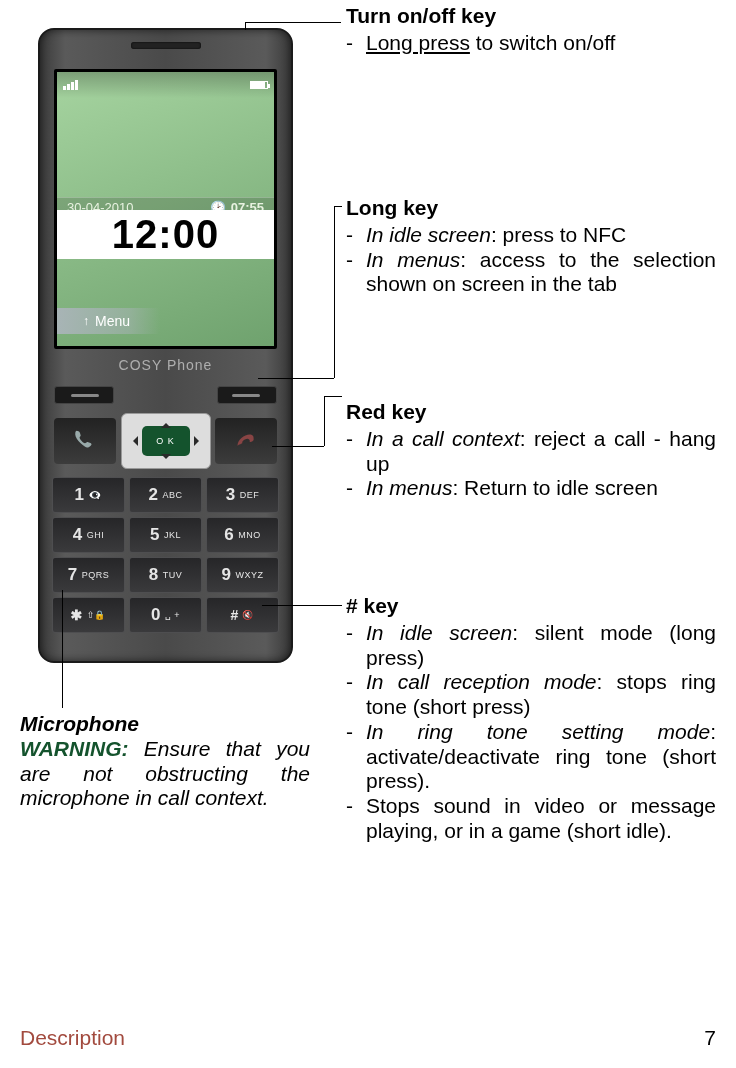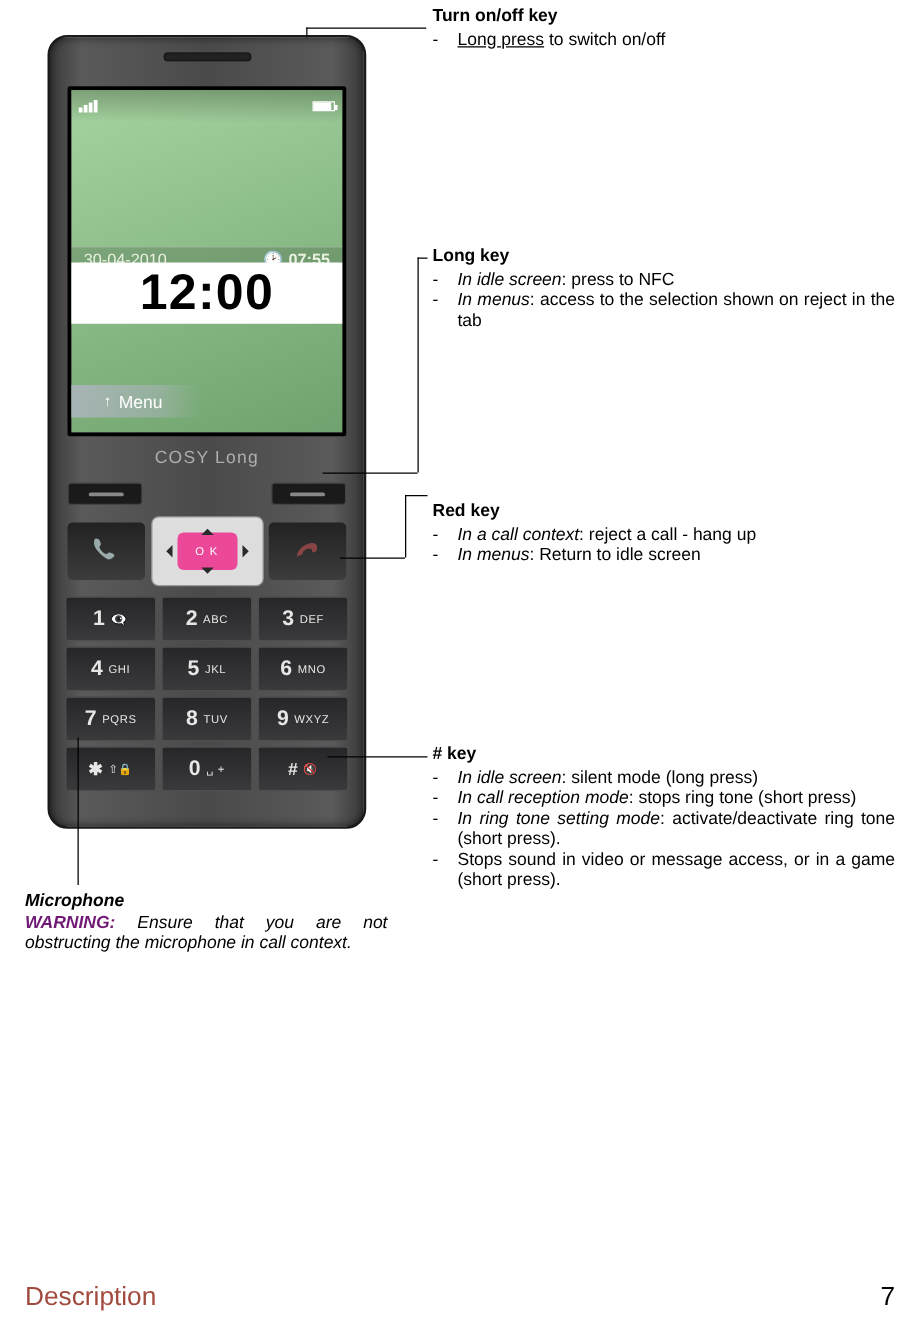--- a/index.html
+++ b/index.html
@@ -43,48 +43,48 @@
     .brandrow { color:#aeaeae; text-align:center; font-size:14px; margin-top: 8px; letter-spacing: 1px; }
 
     .softkeys { margin: 8px 14px 0 14px; display:flex; align-items:center; justify-content:space-between; height: 28px; }
     .softkey { width: 60px; height: 18px; background:#1a1a1a; border-radius:3px; border:1px solid #444; position:relative; }
     .softkey.left::after { content:""; position:absolute; left:16px; top:7px; width:28px; height:3px; background:#888; border-radius:2px;}
     .softkey.right::after { content:""; position:absolute; right:16px; top:7px; width:28px; height:3px; background:#888; border-radius:2px;}
     .navblock { margin: 4px 14px 0 14px; display:flex; align-items:center; justify-content:space-between; height: 56px; }
     .callkey, .hangkey { width: 62px; height: 46px; background: linear-gradient(#222,#3c3c3c); border-radius:4px; display:flex; align-items:center; justify-content:center; }
     .callkey svg, .hangkey svg { width:26px; height:26px; }
     .dpad { width: 90px; height: 56px; background:#ddd; border-radius:6px; border:1px solid #999; position:relative; display:flex; align-items:center; justify-content:center; }
-    .okbtn { width: 48px; height: 30px; background:#ec4899; border-radius:5px; color:#fff; font-size:9px; display:flex; align-items:center; justify-content:center; letter-spacing:1px; }
+    .okbtn { width: 48px; height: 30px; background:#14532d; border-radius:5px; color:#fff; font-size:9px; display:flex; align-items:center; justify-content:center; letter-spacing:1px; }
     .dpad::before, .dpad::after { content:""; position:absolute; width:0; height:0; border:5px solid transparent; }
     .dpad::before { top:4px; left:50%; transform:translateX(-50%); border-bottom-color:#2a2a2a; }
     .dpad::after { bottom:4px; left:50%; transform:translateX(-50%); border-top-color:#2a2a2a; }
     .dpad .al { position:absolute; left:6px; top:50%; transform:translateY(-50%); width:0; height:0; border:5px solid transparent; border-right-color:#2a2a2a;}
     .dpad .ar { position:absolute; right:6px; top:50%; transform:translateY(-50%); width:0; height:0; border:5px solid transparent; border-left-color:#2a2a2a;}
 
     .keypad { margin: 8px 12px 0 12px; display:grid; grid-template-columns: repeat(3, 1fr); gap: 4px; }
     .key { height: 36px; background: linear-gradient(#262628, #3a3a3c); border: 1px solid #4e4e50; border-radius: 3px; color:#e6e6e6; display:flex; align-items:center; justify-content:center; gap:4px; font-size: 10px; letter-spacing:0.5px; padding:0 6px;}
     .key .num { font-size:17px; font-weight:bold; font-family: inherit; }
     .key .lbl { font-size:9px; }
     .key .sym { font-size:14px; font-weight:bold; }
 
     
     .line { position:absolute; background:#000; }
     .line-h { height:1.2px; }
     .line-v { width:1.2px; }
 
     
-    .txt { position:absolute; font-size:14px; line-height:1.18; }
+    .txt { position:absolute; font-size:21px; line-height:1.18; }
     .txt .title { font-weight:bold; }
     .txt ul { list-style:none; margin-top: 2px; }
     .txt li { display:flex; gap:10px; }
     .txt .dash { width: 10px; flex-shrink:0; text-align:left; }
     .txt .body { flex:1; text-align: justify; text-justify: inter-word; }
     .italic { font-style: italic; }
     .underline { text-decoration: underline; }
-    .gray { color: #701a75; }
+    .gray { color: #14532d; }
     .footer { position:absolute; bottom:18px; left:20px; right:20px; display:flex; justify-content:space-between; font-size:21px; }
     .footer .sec { color:#a24a3e; }
   </style>
 </head>
 <body>
 
 <div class="page">
 
   <div class="phone">
     <div class="phone-top">
@@ -108,21 +108,21 @@
         <span style="display:flex; align-items:center; gap:4px;">
           <span>🕑</span>
           <b>07:55</b>
         </span>
       </div>
       <div class="clockrow">12:00</div>
       <div class="menutab">
           <span>Menu</span>
         </div>
     </div>
-    <div class="brandrow">COSY Long</div>
+    <div class="brandrow">COSY Phone</div>
 
     <div class="softkeys">
       <div class="softkey left"></div>
       <div class="softkey right"></div>
     </div>
 
     <div class="navblock">
       <div class="callkey">
         <svg viewBox="0 0 24 24">
             <path fill="#9aa" d="M6 3c1 0 2 3 2 4s-1 1-1 2 3 5 5 5 1-1 2-1 4 1 4 2-2 3-4 3S3 11 3 6s2-3 3-3z"></path>
@@ -219,21 +219,21 @@
 
   <div class="txt" style="left:346px; top:196px; width:370px;">
     <div class="title">Long key</div>
     <ul>
       <li>
           <span class="dash">-</span>
           <span class="body"><span class="italic">In idle screen</span><span>: press to NFC</span></span>
         </li>
       <li>
           <span class="dash">-</span>
-          <span class="body"><span class="italic">In menus</span><span>: access to the selection shown on reject in the tab</span></span>
+          <span class="body"><span class="italic">In menus</span><span>: access to the selection shown on screen in the tab</span></span>
         </li>
     </ul>
   </div>
 
   <div class="txt" style="left:346px; top:400px; width:370px;">
     <div class="title">Red key</div>
     <ul>
       <li>
           <span class="dash">-</span>
           <span class="body"><span class="italic">In a call context</span><span>: reject a call - hang up</span></span>
@@ -255,21 +255,21 @@
       <li>
           <span class="dash">-</span>
           <span class="body"><span class="italic">In call reception mode</span><span>: stops ring tone (short press)</span></span>
         </li>
       <li>
           <span class="dash">-</span>
           <span class="body"><span class="italic">In ring tone setting mode</span><span>: activate/deactivate ring tone (short press).</span></span>
         </li>
       <li>
           <span class="dash">-</span>
-          <span class="body"><span>Stops sound in video or message access, or in a game (short press).</span></span>
+          <span class="body"><span>Stops sound in video or message playing, or in a game (short idle).</span></span>
         </li>
     </ul>
   </div>
 
   <div class="txt" style="left:20px; top:712px; width:290px;font-style:italic;">
     <div class="title">Microphone</div>
     <div class="body" style="text-align:justify;">
       <span class="gray" style="font-weight:bold;">WARNING:</span><span> Ensure that you are not obstructing the microphone in call context.</span>
     </div>
   </div>

